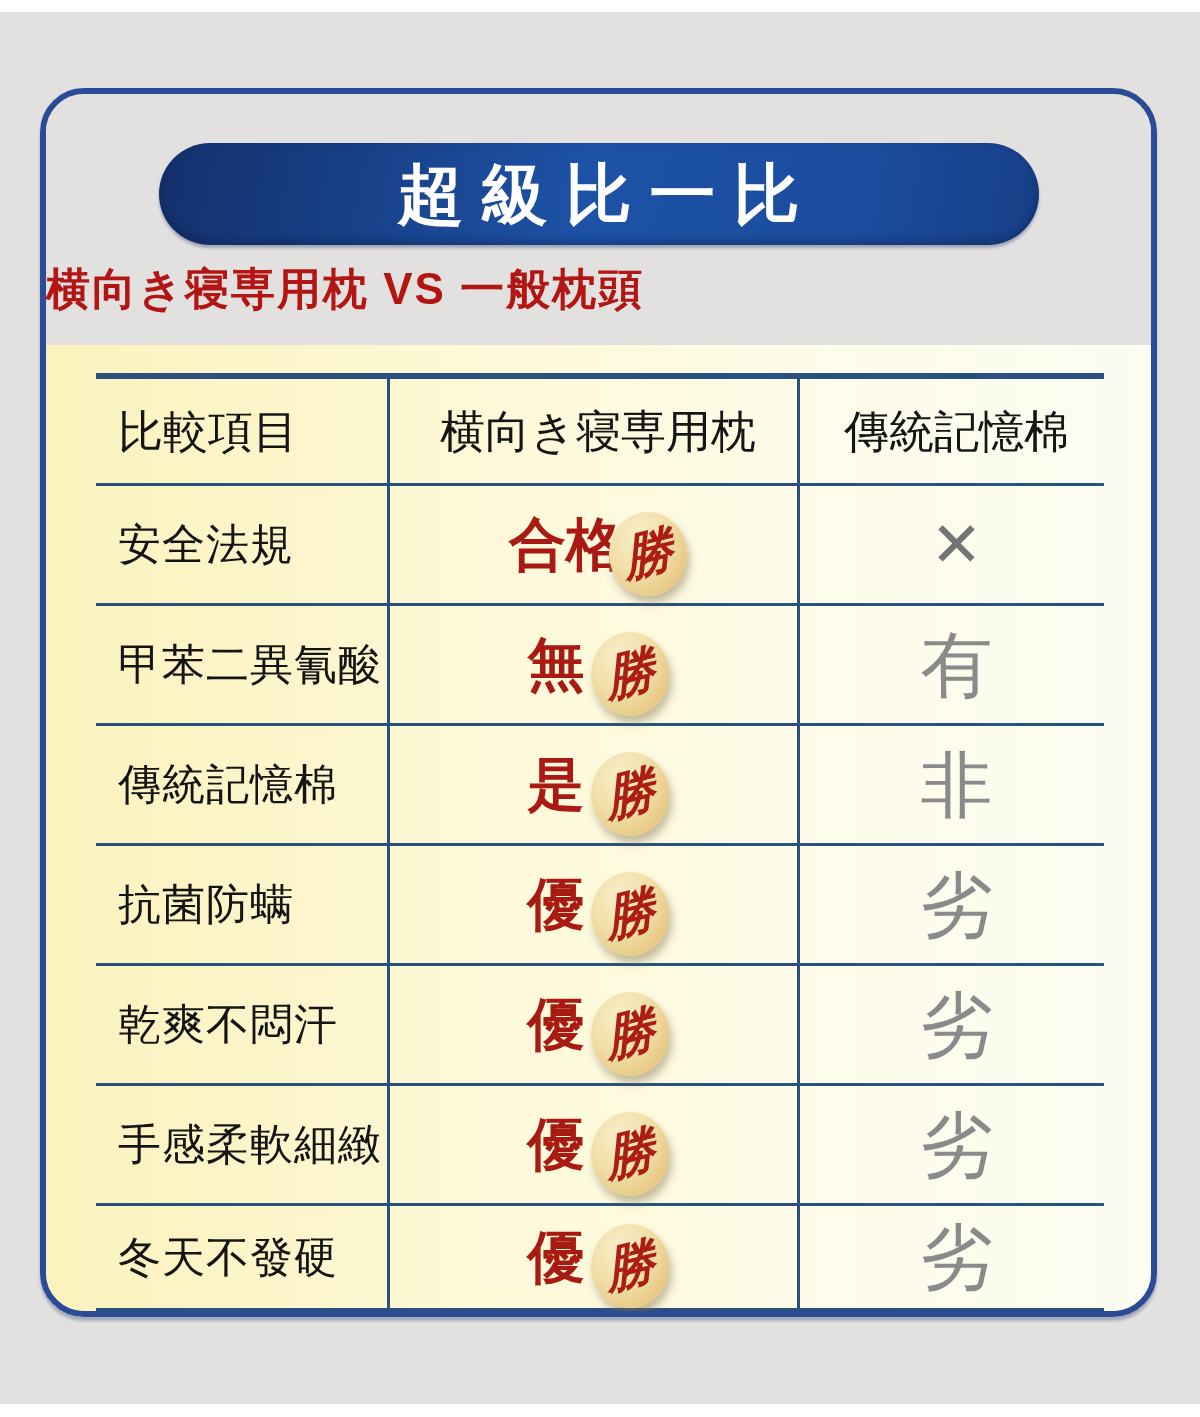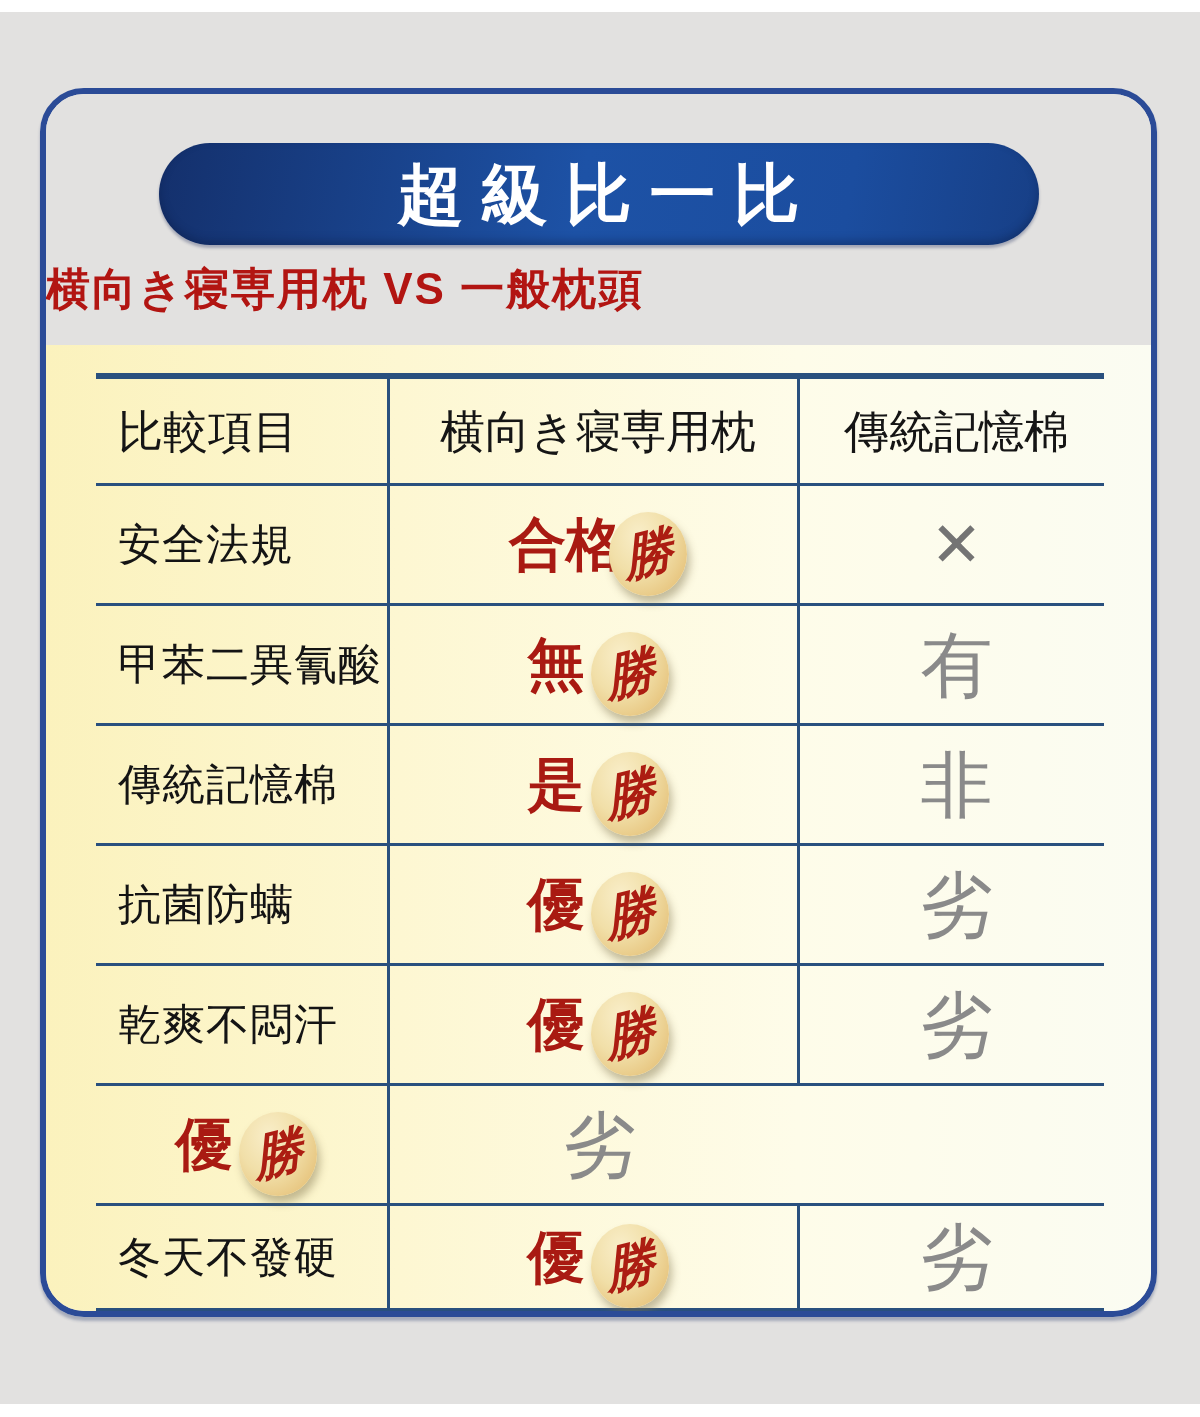--- a/index.html
+++ b/index.html
@@ -216,20 +216,23 @@
       <span class="badge">
         <span>勝</span>
       </span>
     </div>
     <div class="cell c3">
       <span class="lose-text">劣</span>
     </div>
   </div>
 
   <div class="row">
+    <div class="cell c1">
+      <span class="label-text">手感柔軟細緻</span>
+    </div>
     <div class="cell c2">
       <span class="win-text">優</span>
       <span class="badge">
         <span>勝</span>
       </span>
     </div>
     <div class="cell c3">
       <span class="lose-text">劣</span>
     </div>
   </div>

